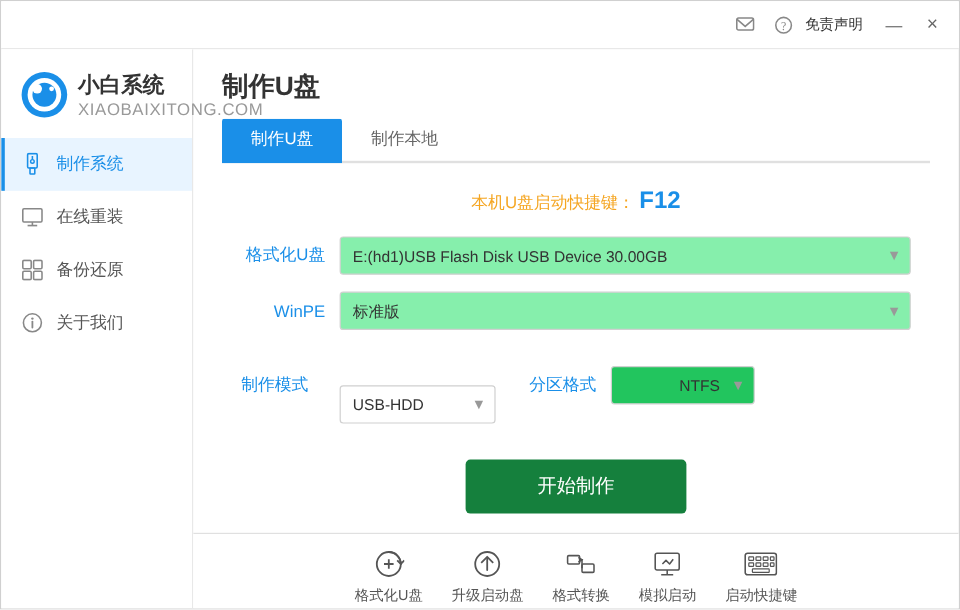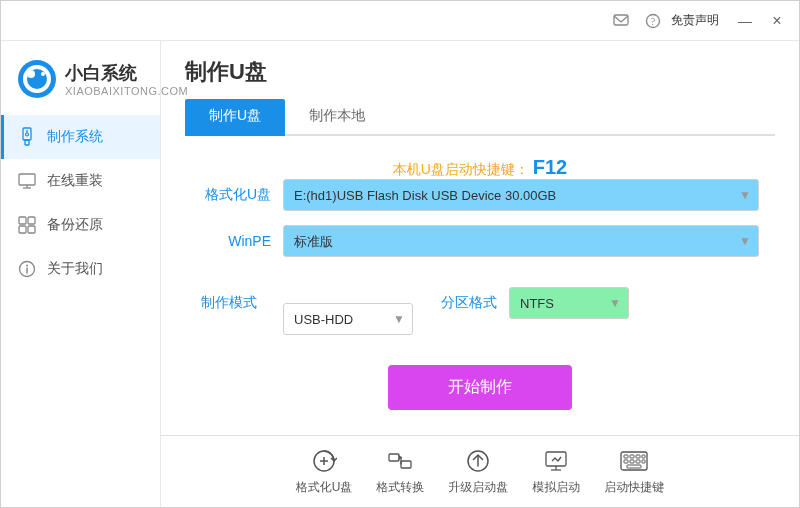--- a/index.html
+++ b/index.html
@@ -95,21 +95,21 @@
     .logo-text-area {
       display: flex;
       flex-direction: column;
     }
     .logo-title {
       font-size: 18px;
       font-weight: bold;
       color: #333;
     }
     .logo-subtitle {
-      font-size: 11px;
+      font-size: 14px;
       color: #999;
       letter-spacing: 0.5px;
     }
     .sidebar-item {
       display: flex;
       align-items: center;
       gap: 10px;
       padding: 12px 16px;
       cursor: pointer;
       color: #555;
@@ -184,20 +184,21 @@
       flex: 1;
       padding: 16px 40px;
       display: flex;
       flex-direction: column;
       gap: 0;
     }
     .shortcut-hint {
       text-align: center;
       font-size: 14px;
       color: #f5a623;
+      margin-bottom: 18px;
     }
     .shortcut-key {
       color: #1a8fe8;
       font-size: 20px;
       font-weight: bold;
     }
     .form-row {
       display: flex;
       align-items: center;
       margin-bottom: 14px;
@@ -215,21 +216,21 @@
       position: relative;
     }
     .form-select {
       width: 100%;
       height: 32px;
       border: 1px solid #d0d0d0;
       border-radius: 3px;
       padding: 0 28px 0 10px;
       font-size: 13px;
       color: #333;
-      background: #7dd3fc;
+      background: #86efac;
       appearance: none;
       -webkit-appearance: none;
       cursor: pointer;
       font-family: inherit;
     }
     .select-arrow {
       position: absolute;
       right: 8px;
       top: 50%;
       transform: translateY(-50%);
@@ -269,34 +270,35 @@
       width: 120px;
     }
     .partition-select {
       width: 100%;
       height: 32px;
       border: 1px solid #d0d0d0;
       border-radius: 3px;
       padding: 0 28px 0 10px;
       font-size: 13px;
       color: #333;
-      background: #86efac;
+      background: #22c55e;
       appearance: none;
       -webkit-appearance: none;
       cursor: pointer;
       font-family: inherit;
+      text-align: right;
     }
 
     .start-btn-row {
       display: flex;
       justify-content: center;
       margin-top: 16px;
     }
     .start-btn {
-      background: #d946ef;
+      background: #15803d;
       color: #fff;
       border: none;
       border-radius: 4px;
       padding: 12px 60px;
       font-size: 16px;
       cursor: pointer;
       font-family: inherit;
       font-weight: 500;
     }
 
@@ -500,38 +502,38 @@
               <line x1="9" y1="13" x2="17" y2="13" stroke="#555" stroke-width="1.5"></line>
               <line x1="13" y1="9" x2="13" y2="17" stroke="#555" stroke-width="1.5"></line>
             </svg>
           </span>
           <span>格式化U盘</span>
         </div>
 
         <div class="bottom-tool-item">
           <span class="bottom-tool-icon">
             <svg width="26" height="26" viewBox="0 0 26 26" fill="none">
+              <circle cx="13" cy="13" r="10" stroke="#555" stroke-width="1.5" fill="none"></circle>
+              <line x1="13" y1="18" x2="13" y2="8" stroke="#555" stroke-width="1.5" stroke-linecap="round"></line>
+              <polyline points="8,12 13,7 18,12" stroke="#555" stroke-width="1.5" fill="none" stroke-linejoin="round"></polyline>
+            </svg>
+          </span>
+          <span>升级启动盘</span>
+        </div>
+
+        <div class="bottom-tool-item">
+          <span class="bottom-tool-icon">
+            <svg width="26" height="26" viewBox="0 0 26 26" fill="none">
               <rect x="2" y="6" width="10" height="7" rx="1" stroke="#555" stroke-width="1.3" fill="none"></rect>
               <rect x="14" y="13" width="10" height="7" rx="1" stroke="#555" stroke-width="1.3" fill="none"></rect>
               <path d="M12 9.5 L14 9.5 L14 16.5" stroke="#555" stroke-width="1.3" fill="none"></path>
               <polyline points="11,7.5 14,9.5 11,11.5" stroke="#555" stroke-width="1.3" fill="none"></polyline>
             </svg>
           </span>
           <span>格式转换</span>
-        </div>
-
-        <div class="bottom-tool-item">
-          <span class="bottom-tool-icon">
-            <svg width="26" height="26" viewBox="0 0 26 26" fill="none">
-              <circle cx="13" cy="13" r="10" stroke="#555" stroke-width="1.5" fill="none"></circle>
-              <line x1="13" y1="18" x2="13" y2="8" stroke="#555" stroke-width="1.5" stroke-linecap="round"></line>
-              <polyline points="8,12 13,7 18,12" stroke="#555" stroke-width="1.5" fill="none" stroke-linejoin="round"></polyline>
-            </svg>
-          </span>
-          <span>升级启动盘</span>
         </div>
 
         <div class="bottom-tool-item">
           <span class="bottom-tool-icon">
             <svg width="26" height="26" viewBox="0 0 26 26" fill="none">
               <rect x="3" y="4" width="20" height="14" rx="1.5" stroke="#555" stroke-width="1.3" fill="none"></rect>
               <line x1="13" y1="18" x2="13" y2="22" stroke="#555" stroke-width="1.3"></line>
               <line x1="8" y1="22" x2="18" y2="22" stroke="#555" stroke-width="1.3"></line>
               <polyline points="9,13 12,10 15,13 18,9" stroke="#555" stroke-width="1.3" fill="none" stroke-linejoin="round"></polyline>
             </svg>

